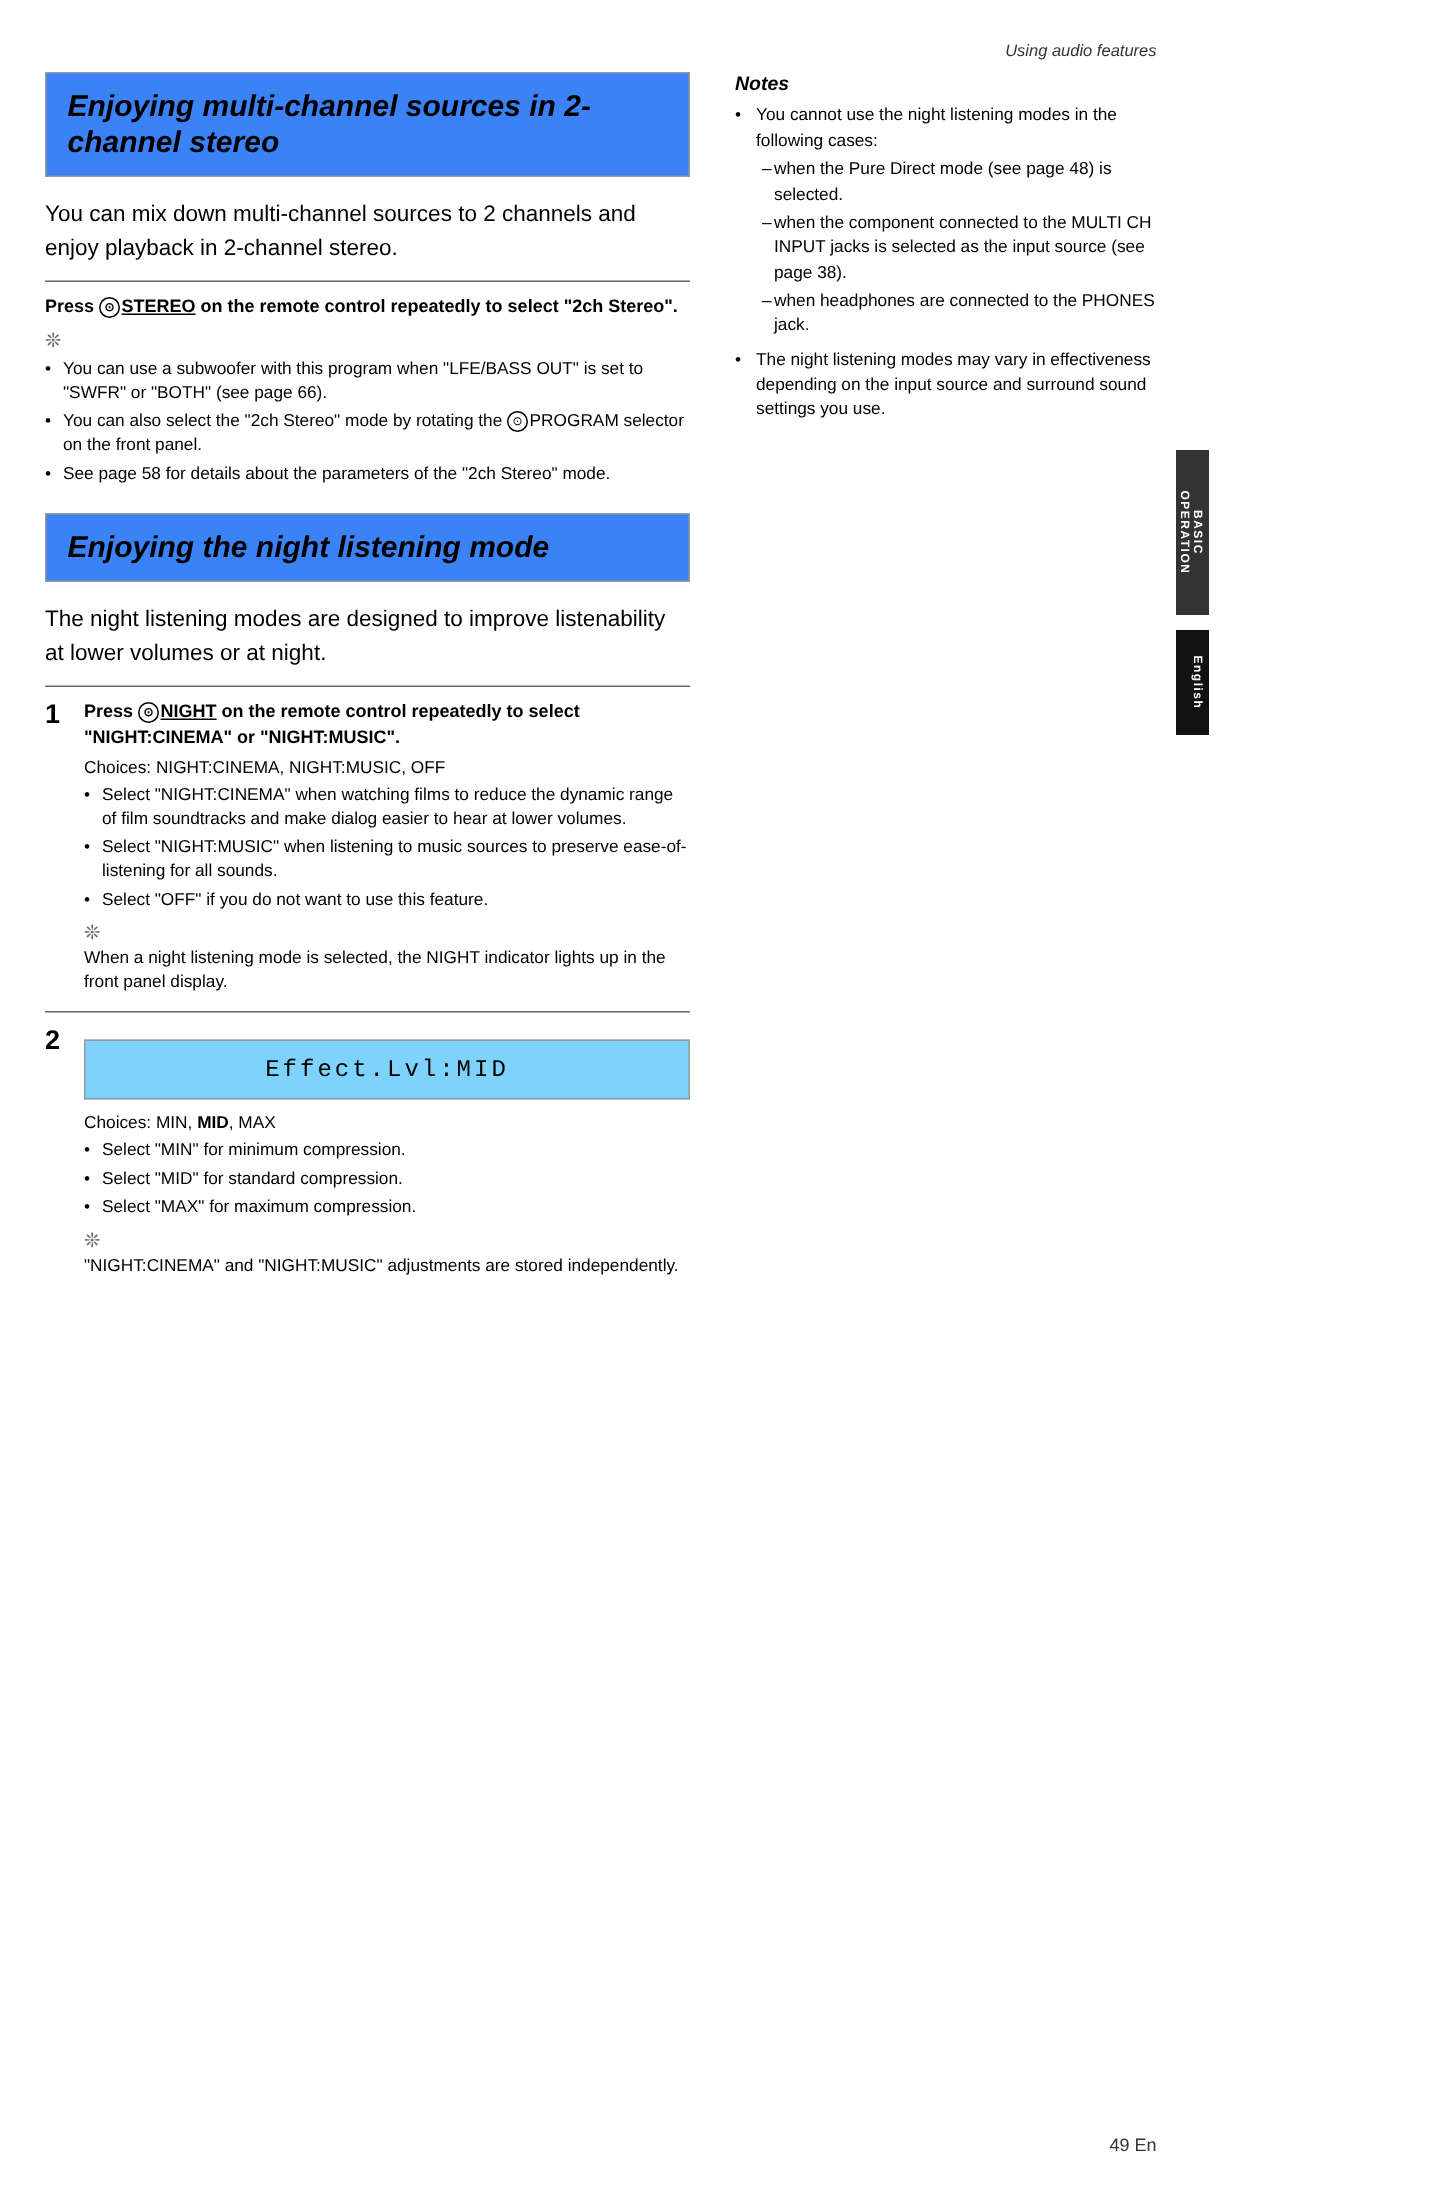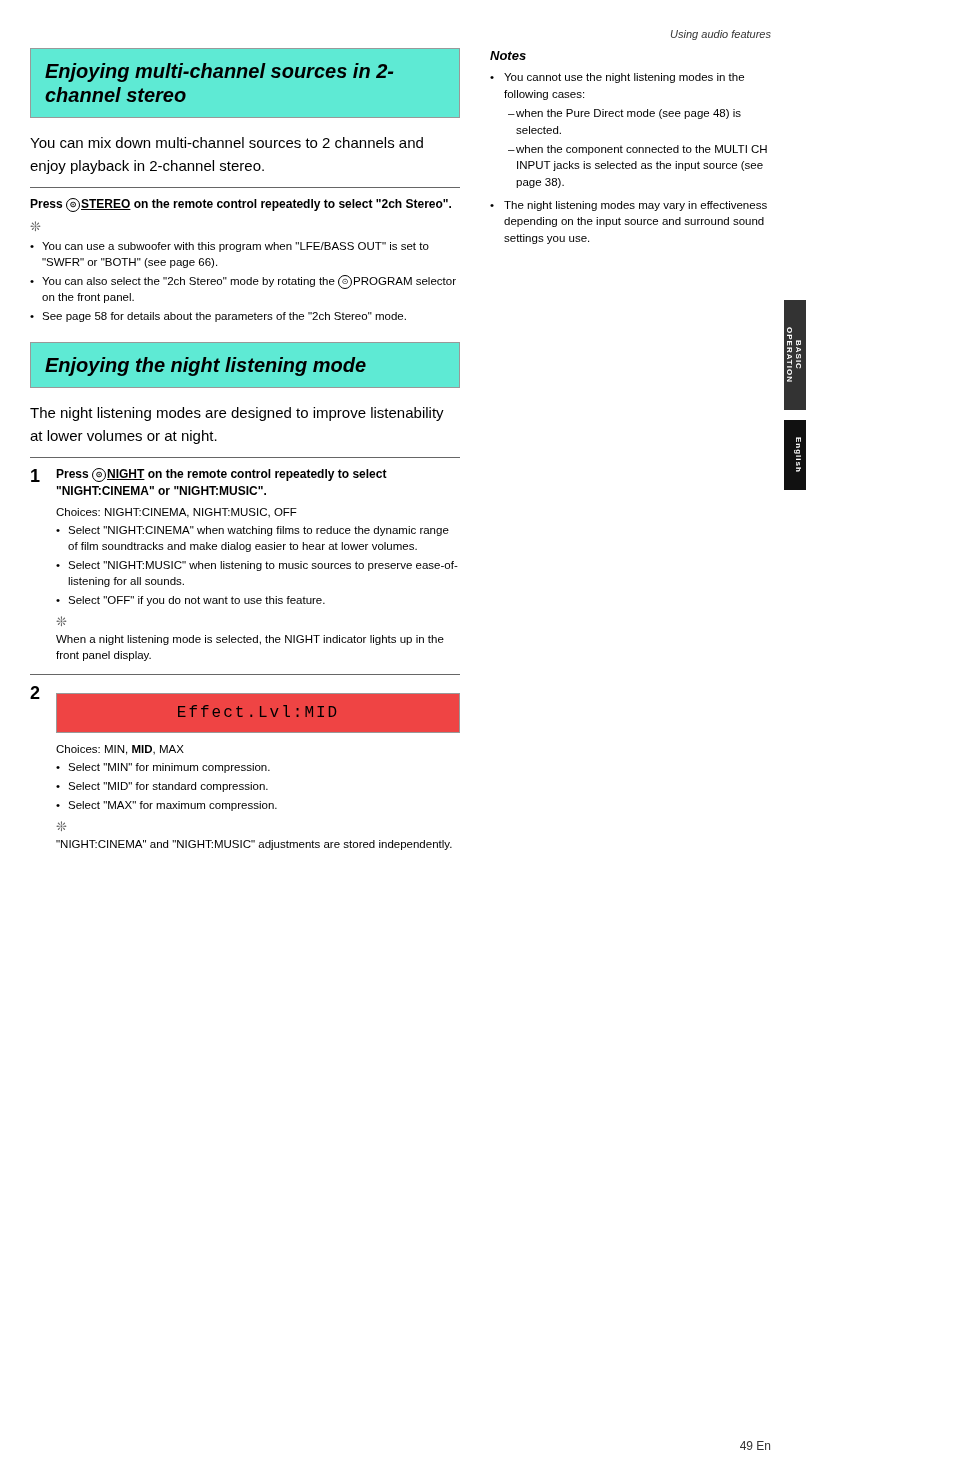--- a/index.html
+++ b/index.html
@@ -44,21 +44,21 @@
       flex-shrink: 0;
     }
 
     .right-column {
       flex: 1;
       padding-left: 10px;
     }
 
     
     .section-box {
-      background: #5eead4;
+      background: #3b82f6;
       border: 1px solid #999;
       padding: 10px 14px;
       margin-bottom: 14px;
     }
 
     .section-box h2 {
       font-size: 20px;
       font-style: italic;
       font-weight: bold;
       line-height: 1.2;
@@ -151,21 +151,21 @@
     }
 
     .display-box {
       border: 1px solid #999;
       padding: 10px 20px;
       text-align: center;
       margin: 10px 0;
       font-family: 'Courier New', Courier, monospace;
       font-size: 16px;
       letter-spacing: 2px;
-      background: #ef4444;
+      background: #7dd3fc;
     }
 
     
     .notes-heading {
       font-weight: bold;
       font-style: italic;
       font-size: 13px;
       margin-bottom: 6px;
     }
 
@@ -204,21 +204,21 @@
 
     .sub-notes li::before {
       content: "–";
       position: absolute;
       left: 0;
     }
 
     
     .page-footer {
       position: absolute;
-      bottom: 12px;
+      bottom: 28px;
       right: 35px;
       font-size: 12px;
       color: #333;
     }
 
     
     .vertical-tabs {
       position: absolute;
       right: 0;
       top: 300px;
@@ -338,20 +338,21 @@
     <div class="right-column">
 
       <div class="notes-heading italic-bold">Notes</div>
 
       <ul class="notes-list">
         <li>
           <span>You cannot use the night listening modes in the following cases:</span>
           <ul class="sub-notes">
             <li>when the Pure Direct mode (see page 48) is selected.</li>
             <li>when the component connected to the MULTI CH INPUT jacks is selected as the input source (see page 38).</li>
+            <li>when headphones are connected to the PHONES jack.</li>
           </ul>
         </li>
         <li>
           <span>The night listening modes may vary in effectiveness depending on the input source and surround sound settings you use.</span>
         </li>
       </ul>
 
     </div>
 
   </div>

